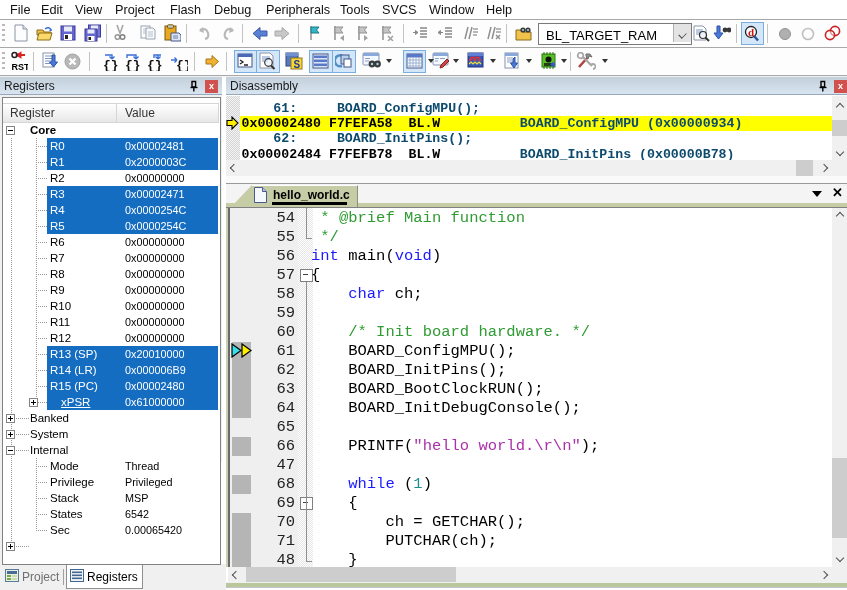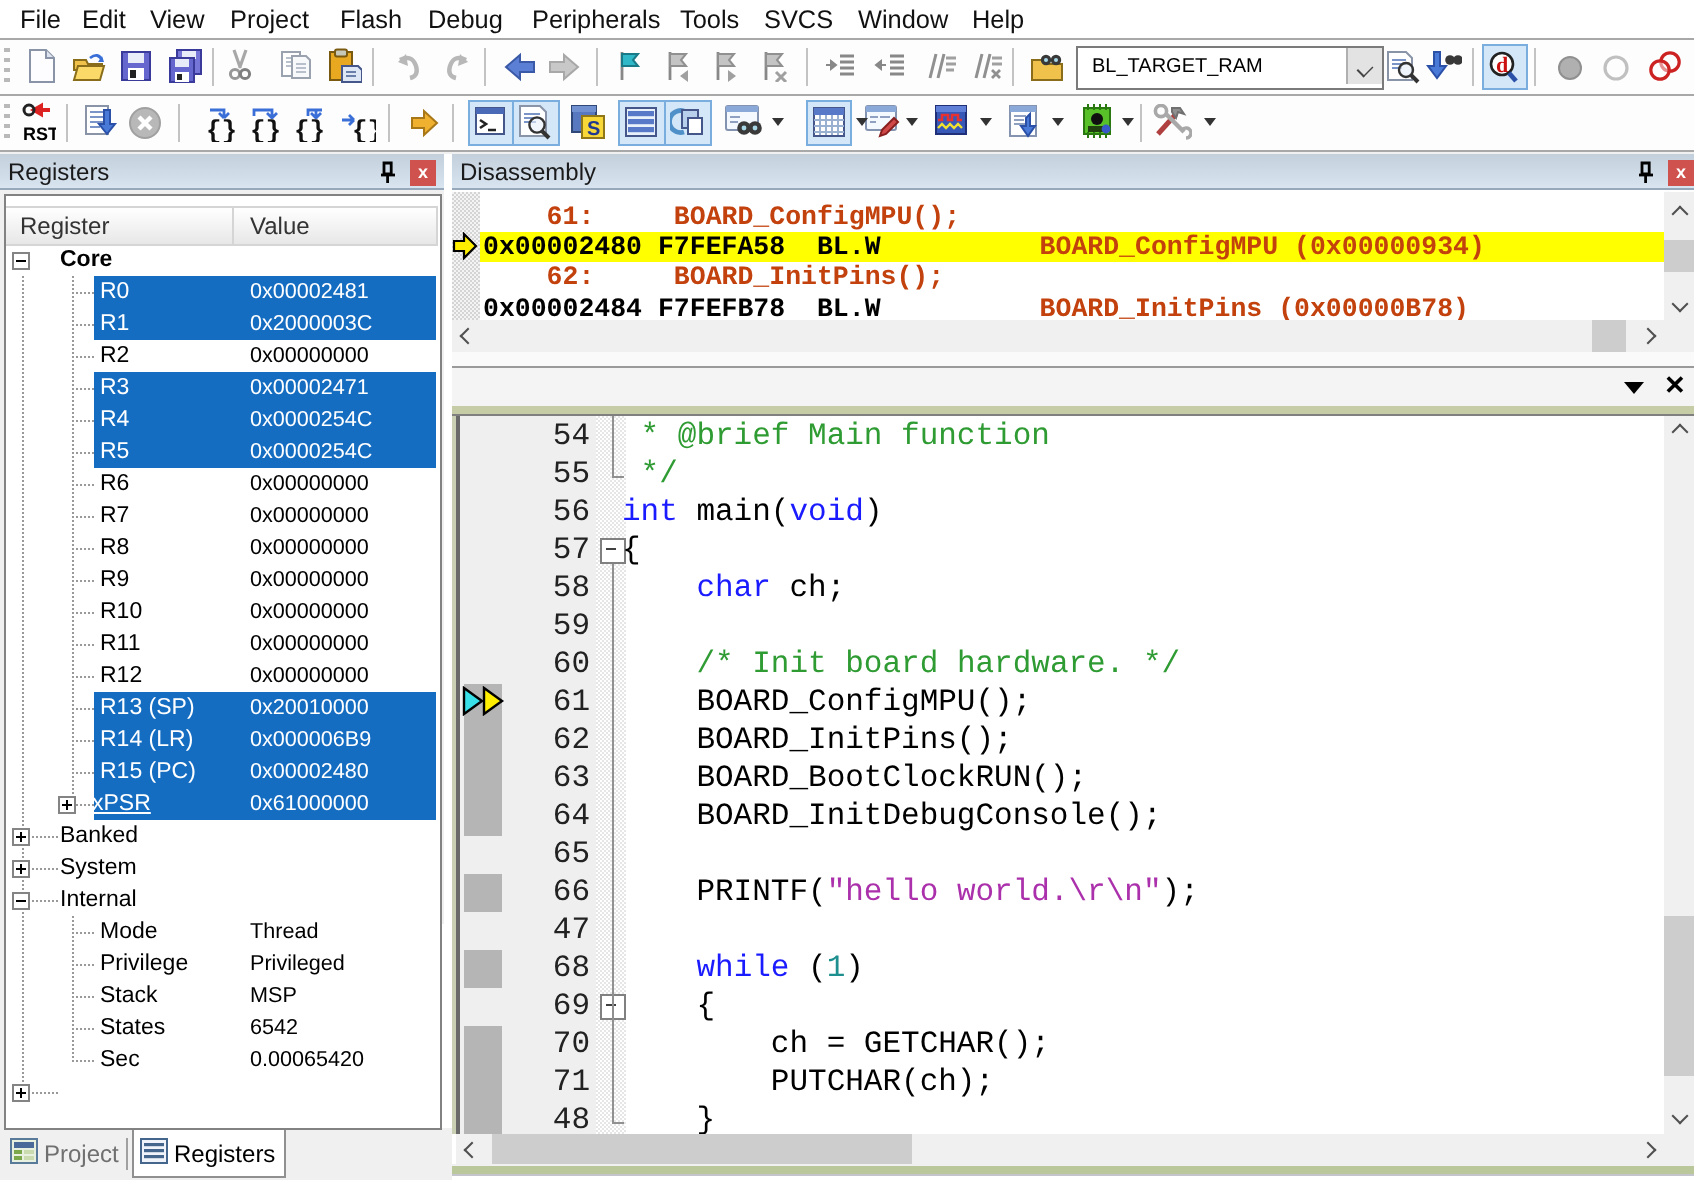--- a/index.html
+++ b/index.html
@@ -34,21 +34,21 @@
   .expander{position:absolute;width:7px;height:7px;top:4px;background:#fff;border:1px solid #848484;}
   .expander:before{content:"";position:absolute;left:1px;top:3px;width:5px;height:1px;background:#000;}
   .expander.plus:after{content:"";position:absolute;left:3px;top:1px;width:1px;height:5px;background:#000;}
   
   .btab{position:absolute;font-size:12px;}
   
   #disasm{left:226px;top:77px;width:621px;height:99px;background:#fff;border-bottom:1px solid #b8b8b8;}
   #dgutter{position:absolute;left:0;top:19px;width:14px;height:64px;
      background-image:repeating-conic-gradient(#d4d4d4 0 25%,#f4f4f4 0 50%);background-size:2px 2px;}
   .drow{position:absolute;left:14px;width:592px;height:15px;font-family:"Liberation Mono",monospace;font-size:13.25px;line-height:15px;white-space:pre;font-weight:bold;padding-left:1.5px;box-sizing:border-box;}
-  .dred{color:#c2410c;}
+  .dred{color:#0c4a6e;}
   
   .sb{position:absolute;background:#f0f0f0;}
   .sbthumb{position:absolute;background:#cdcdcd;}
   .chev{position:absolute;width:5px;height:5px;border-left:1.6px solid #505050;border-bottom:1.6px solid #505050;}
   .chev.up{transform:rotate(135deg);}
   .chev.dn{transform:rotate(-45deg);}
   .chev.lf{transform:rotate(45deg);}
   .chev.rt{transform:rotate(225deg);}
   
   #edtabbar{left:226px;top:183px;width:621px;height:19px;background:#f4f4f4;border-top:1px solid #9a9a9a;z-index:2;}
@@ -223,21 +223,21 @@
   <div class="tsep" style="left:106px"></div>
   <div class="tsep" style="left:186px"></div>
   <div class="tsep" style="left:242px"></div>
   <div class="tsep" style="left:298px"></div>
   <div class="tsep" style="left:403px"></div>
   <div class="tsep" style="left:506px"></div>
   <div class="tsep" style="left:736px"></div>
   <div class="tsep" style="left:767px"></div>
 
   <div class="abs" style="left:538px;top:3px;width:152px;height:20px;background:#fff;border:1px solid #7a7a7a;">
-    <span style="position:absolute;left:7px;top:4px;font-size:10px;color:#000;">BL_TARGET_RAM</span>
+    <span style="position:absolute;left:7px;top:4px;font-size:13px;color:#000;">BL_TARGET_RAM</span>
     <div style="position:absolute;right:0;top:0;width:17px;height:18px;background:#e3e3e3;border-left:1px solid #b0b0b0;">
       <div style="position:absolute;left:5px;top:7px;width:6px;height:6px;border-left:1.5px solid #444;border-bottom:1.5px solid #444;transform:rotate(-45deg) scale(1,.7);"></div>
     </div>
   </div>
 </div>
 
 <div id="tb2" class="abs">
   <div class="grip"></div>
   <div id="tb2icons">
       <svg style="position:absolute;left:11px;top:3px" width="17" height="21" viewBox="0 0 17 21">
@@ -499,21 +499,21 @@
           <span class="vl hl2">0x000006B9</span>
         </div>
         <div class="trow" style="top:280px">
           <div class="hl"></div>
           <span class="nm hl2" style="left:47px;">R15 (PC)</span>
           <span class="vl hl2">0x00002480</span>
         </div>
         <div class="trow" style="top:296px">
           <div class="hl"></div>
           <div class="expander plus" style="left:26px"></div>
-          <span class="nm hl2" style="left:43px;text-decoration:underline;">xPSR</span>
+          <span class="nm hl2" style="left:58px;text-decoration:underline;">xPSR</span>
           <span class="vl hl2">0x61000000</span>
         </div>
         <div class="trow" style="top:312px">
           <div class="expander plus" style="left:3px"></div>
           <span class="nm " style="left:27px;">Banked</span>
         </div>
         <div class="trow" style="top:328px">
           <div class="expander plus" style="left:3px"></div>
           <span class="nm " style="left:27px;">System</span>
         </div>
@@ -602,20 +602,29 @@
   <div class="sb" style="left:0;top:83px;width:606px;height:16px;">
     <div class="chev lf" style="left:5px;top:5px;"></div>
     <div class="sbthumb" style="left:570px;top:0;width:17px;height:16px;"></div>
     <div class="chev rt" style="right:5px;top:5px;"></div>
   </div>
 </div>
 
 <div class="abs" style="left:226px;top:176px;width:621px;height:7px;background:#fafafa;"></div>
 
 <div id="edtabbar" class="abs">
+  <div id="edtab">
+    <div id="edslant"></div>
+    <svg style="position:absolute;left:2px;top:1px" width="13" height="16" viewBox="0 0 13 16">
+      <path d="M0.5 0.5h8l4 4v11h-12z" fill="#f5f8ff" stroke="#4a5a8a"></path>
+      <path d="M8.5 0.5v4h4" fill="#b8c4e8" stroke="#4a5a8a"></path>
+    </svg>
+    <span style="position:absolute;left:21px;top:2px;font-size:12px;font-weight:bold;color:#000;">hello_world.c</span>
+    <div style="position:absolute;left:20px;top:16px;width:75px;height:3px;background:#000;"></div>
+  </div>
   <div style="position:absolute;left:586px;top:7px;width:0;height:0;border-left:5px solid transparent;border-right:5px solid transparent;border-top:6px solid #000;"></div>
   <span style="position:absolute;left:606px;top:1px;font-size:13px;font-weight:bold;color:#000;">✕</span>
 </div>
 <div id="edgreen" class="abs"></div>
 
 <div id="editor" class="abs">
   <div style="position:absolute;left:0;top:0;width:2px;height:359px;background:#c9d0b4;"></div>
   <div style="position:absolute;left:2px;top:0;width:2px;height:359px;background:#6a6a6a;"></div>
   <div id="bpmargin"></div>
   <div id="blocks">

